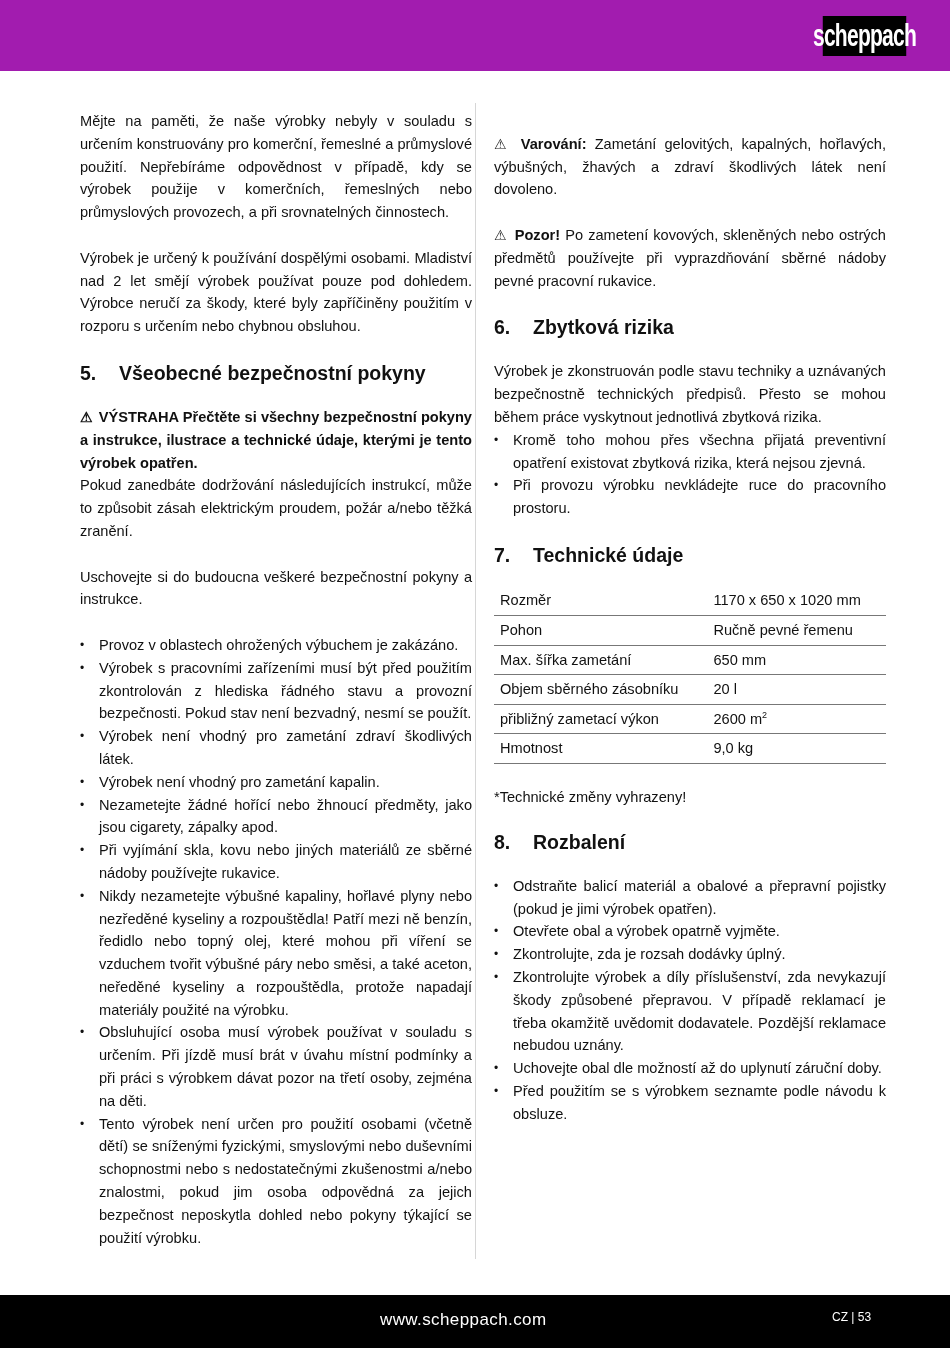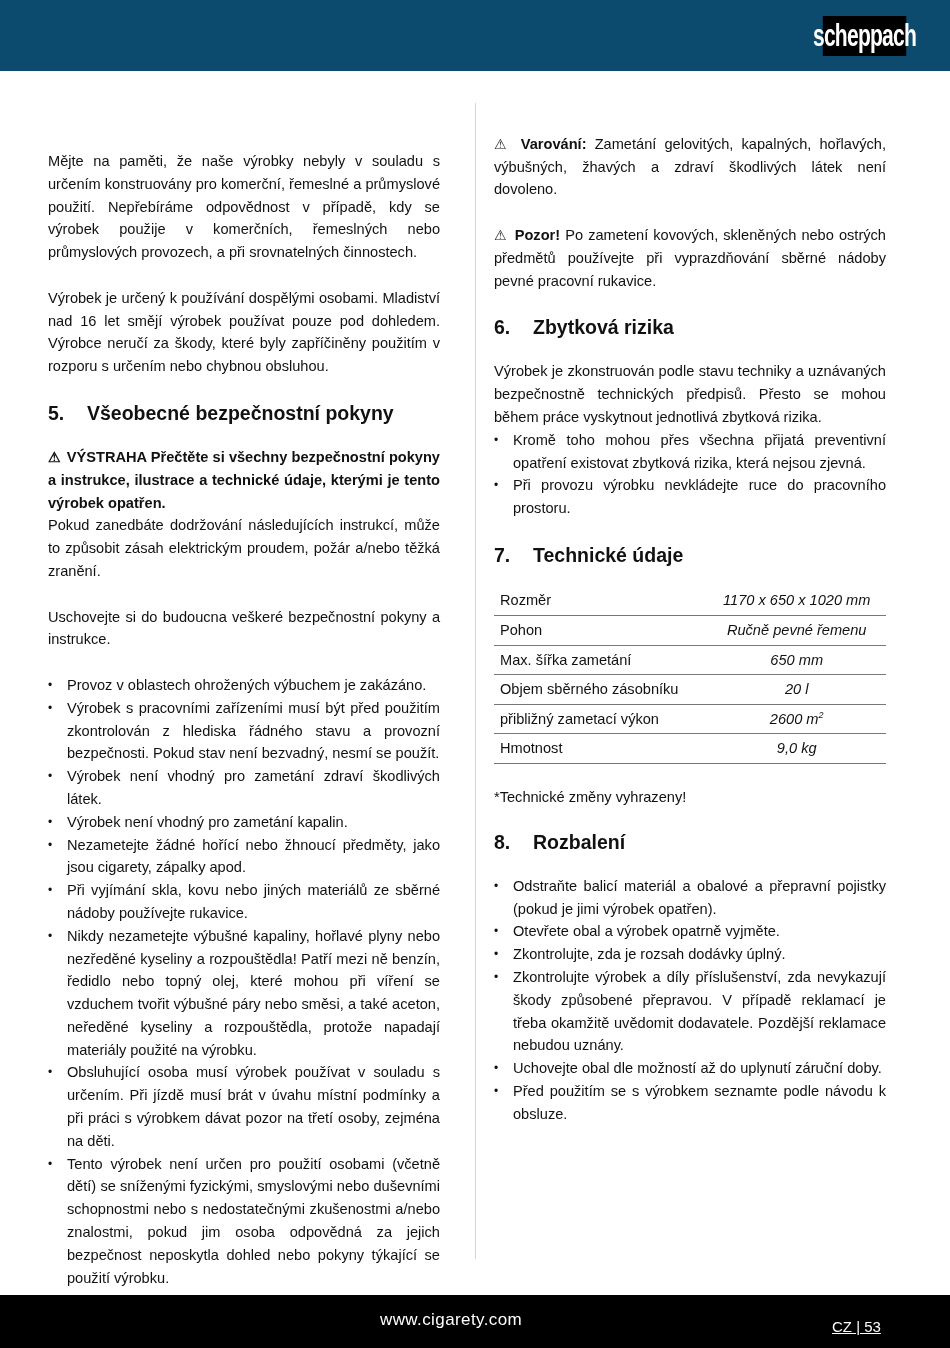--- a/index.html
+++ b/index.html
@@ -1,70 +1,70 @@
 <!DOCTYPE html>
 <html><head>
 <meta charset="utf-8">
 <style>
   * { box-sizing: border-box; margin: 0; padding: 0; }
   html, body { width: 950px; height: 1348px; background: #ffffff; overflow: hidden; }
   body { position: relative; font-family: "Liberation Sans", sans-serif; color: #111; }
 
-  .header-bar { position: absolute; left: 0; top: 0; width: 950px; height: 71px; background: #0c4a6e; }
+  .header-bar { position: absolute; left: 0; top: 0; width: 950px; height: 71px; background: #a21caf; }
   .logo { position: absolute; left: 811px; top: 16px; width: 107px; height: 40px; background: #000; color: #fff;
           font-family: "Liberation Sans Narrow", "Liberation Sans", sans-serif; font-weight: bold; font-size: 27px;
           letter-spacing: -1px; display: flex; align-items: center; justify-content: center;
           transform: scaleX(0.78); transform-origin: center; }
   .logo span { display: inline-block; transform: scaleY(1.15); }
 
   .col-divider { position: absolute; left: 475px; top: 103px; width: 1px; height: 1156px; background: #d6d6d6; }
 
   .col { position: absolute; top: 110px; width: 392px; font-size: 14.6px; line-height: 22.8px; }
-  .col.left { left: 48px; margin-top: 40px; }
+  .col.left { left: 80px; }
   .col.right { left: 494px; }
 
   p { text-align: justify; }
   .gap { height: 22.8px; }
 
   h2 { font-size: 19.5px; font-weight: bold; line-height: 26px; display: flex; }
   h2 .num { width: 39px; flex: none; }
 
   ul.bullets { list-style: none; }
   ul.bullets li { position: relative; padding-left: 19px; text-align: justify; }
   ul.bullets li::before { content: "•"; position: absolute; left: 0; top: 0; font-size: 12px; }
 
   .warn-icon { font-size: 14px; margin-right: 2px; }
   b { font-weight: bold; }
   .indent { padding-left: 19px; }
 
   table.spec { width: 392px; border-collapse: collapse; margin-top: 4px; }
   table.spec tr { height: 29.6px; border-bottom: 1.5px solid #777; }
   table.spec td { padding: 0 6px; font-size: 14.6px; vertical-align: middle; }
-  table.spec td.val { text-align: center; font-style: italic; }
+  table.spec td.val { text-align: left; }
   sup { font-size: 9px; vertical-align: 6px; line-height: 0; }
 
   .footer-bar { position: absolute; left: 0; top: 1295px; width: 950px; height: 53px; background: #000; color: #fff; }
   .footer-url { position: absolute; left: 380px; top: 15px; font-size: 17px; letter-spacing: 0.4px; }
-  .footer-page { position: absolute; left: 832px; top: 23px; font-size: 15px; text-decoration: underline; }
+  .footer-page { position: absolute; left: 832px; top: 15px; font-size: 12px; }
 </style>
 </head>
 <body>
 
 <div class="header-bar">
   <div class="logo">
       <span>scheppach</span>
     </div>
 </div>
 
 <div class="col-divider"></div>
 
 <div class="col left">
   <p>Mějte na paměti, že naše výrobky nebyly v souladu s určením konstruovány pro komerční, řemeslné a průmyslové použití. Nepřebíráme odpovědnost v případě, kdy se výrobek použije v komerčních, řemeslných nebo průmyslových provozech, a při srovnatelných činnostech.</p>
   <div class="gap"></div>
-  <p>Výrobek je určený k používání dospělými osobami. Mladiství nad 16 let smějí výrobek používat pouze pod dohledem. Výrobce neručí za škody, které byly zapříčiněny použitím v rozporu s určením nebo chybnou obsluhou.</p>
+  <p>Výrobek je určený k používání dospělými osobami. Mladiství nad 2 let smějí výrobek používat pouze pod dohledem. Výrobce neručí za škody, které byly zapříčiněny použitím v rozporu s určením nebo chybnou obsluhou.</p>
 
   <div style="height:22px"></div>
   <h2>
     <span class="num">5.</span>
     <span>Všeobecné bezpečnostní pokyny</span>
   </h2>
   <div style="height:20px"></div>
 
   <p>
     <b><span class="warn-icon">⚠</span> <span>VÝSTRAHA Přečtěte si všechny bezpečnostní pokyny a instrukce, ilustrace a technické údaje, kterými je tento výrobek opatřen.</span></b>
@@ -166,15 +166,15 @@
     <li>Odstraňte balicí materiál a obalové a přepravní pojistky (pokud je jimi výrobek opatřen).</li>
     <li>Otevřete obal a výrobek opatrně vyjměte.</li>
     <li>Zkontrolujte, zda je rozsah dodávky úplný.</li>
     <li>Zkontrolujte výrobek a díly příslušenství, zda nevykazují škody způsobené přepravou. V případě reklamací je třeba okamžitě uvědomit dodavatele. Pozdější reklamace nebudou uznány.</li>
     <li>Uchovejte obal dle možností až do uplynutí záruční doby.</li>
     <li>Před použitím se s výrobkem seznamte podle návodu k obsluze.</li>
   </ul>
 </div>
 
 <div class="footer-bar">
-  <span class="footer-url">www.cigarety.com</span>
+  <span class="footer-url">www.scheppach.com</span>
   <span class="footer-page">CZ | 53</span>
 </div>
 
 </body></html>

